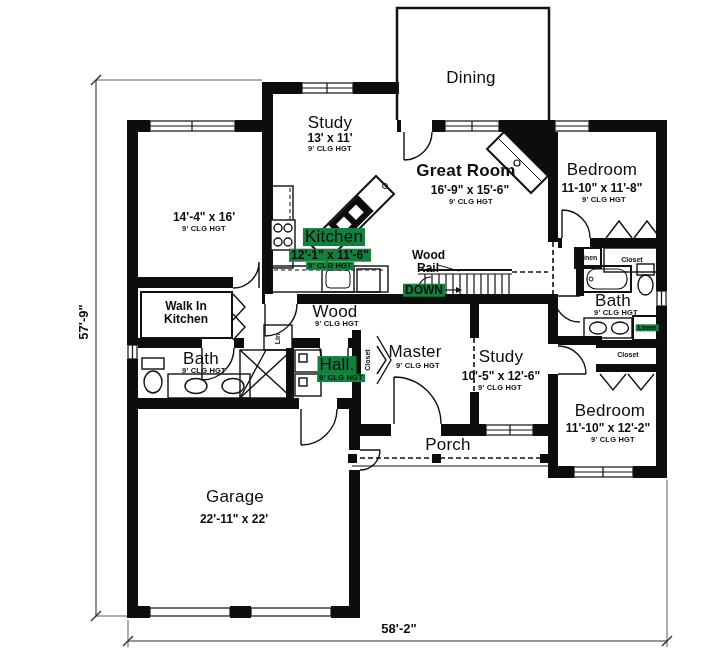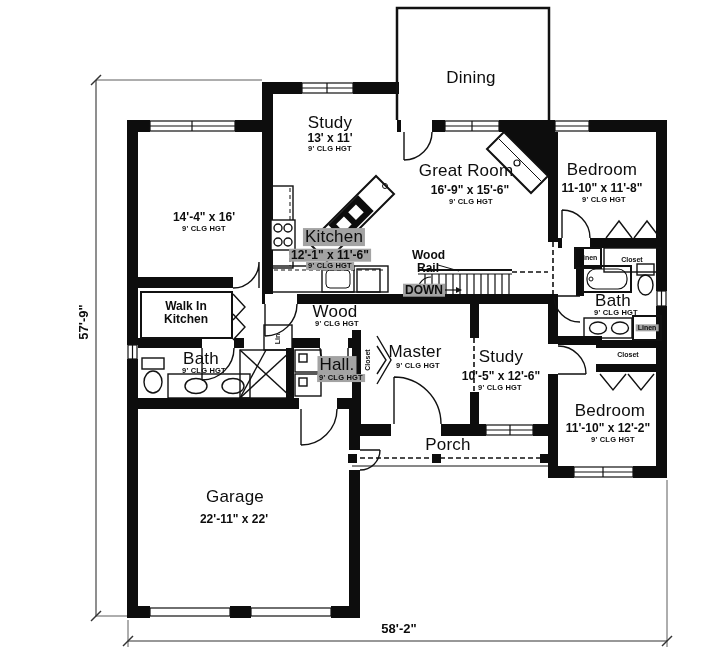--- a/index.html
+++ b/index.html
@@ -8,21 +8,21 @@
   #plan svg{position:absolute;left:0;top:0;}
   .lbl{position:absolute;transform:translate(-50%,-50%);white-space:nowrap;
        text-align:center;color:#0d0d0d;line-height:1.05;z-index:3;}
   .name{font-size:17px;font-weight:500;letter-spacing:.2px;}
   .dims{font-size:12px;font-weight:700;text-align:center;}
   .clg{font-size:7.5px;font-weight:700;letter-spacing:.2px;}
   .small{font-size:12px;font-weight:700;}
   .tiny{font-size:7px;font-weight:700;}
   .wrap{white-space:normal;}
   .rot{transform:translate(-50%,-50%) rotate(-90deg);}
-  .halo{background:#a3a3a3;padding:0 2px;}
+  .halo{background:#15803d;padding:0 2px;}
   .dim-text{font-size:13px;font-weight:600;}
 </style>
 </head>
 <body>
 
 <div id="plan">
 <svg width="721" height="664" viewBox="0 0 721 664">
 
   <g fill="#0d0d0d" stroke="none">
     <rect x="127" y="120" width="11" height="498"></rect>
@@ -263,21 +263,21 @@
 
   <div class="lbl dims" style="left:204px;top:217px;">14'-4" x 16'</div>
   <div class="lbl clg" style="left:204px;top:229px;">9' CLG HGT</div>
 
   <div class="lbl name" style="left:330px;top:123px;">Study</div>
   <div class="lbl dims" style="left:330px;top:138px;">13' x 11'</div>
   <div class="lbl clg" style="left:330px;top:149px;">9' CLG HGT</div>
 
   <div class="lbl name" style="left:471px;top:78px;">Dining</div>
 
-  <div class="lbl name" style="left:466px;top:171px;">Great Room</div>
+  <div class="lbl name" style="left:466px;top:171px;font-weight:bold;">Great Room</div>
   <div class="lbl dims" style="left:470px;top:190px;">16'-9" x 15'-6"</div>
   <div class="lbl clg" style="left:471px;top:202px;">9' CLG HGT</div>
 
   <div class="lbl name" style="left:602px;top:170px;">Bedroom</div>
   <div class="lbl dims" style="left:602px;top:188px;">11-10" x 11'-8"</div>
   <div class="lbl clg" style="left:604px;top:200px;">9' CLG HGT</div>
 
   <div class="lbl name halo" style="left:334px;top:237px;">Kitchen</div>
   <div class="lbl dims halo" style="left:330px;top:255px;">12'-1" x 11'-6"</div>
   <div class="lbl clg halo" style="left:330px;top:266px;">9' CLG HGT</div>

